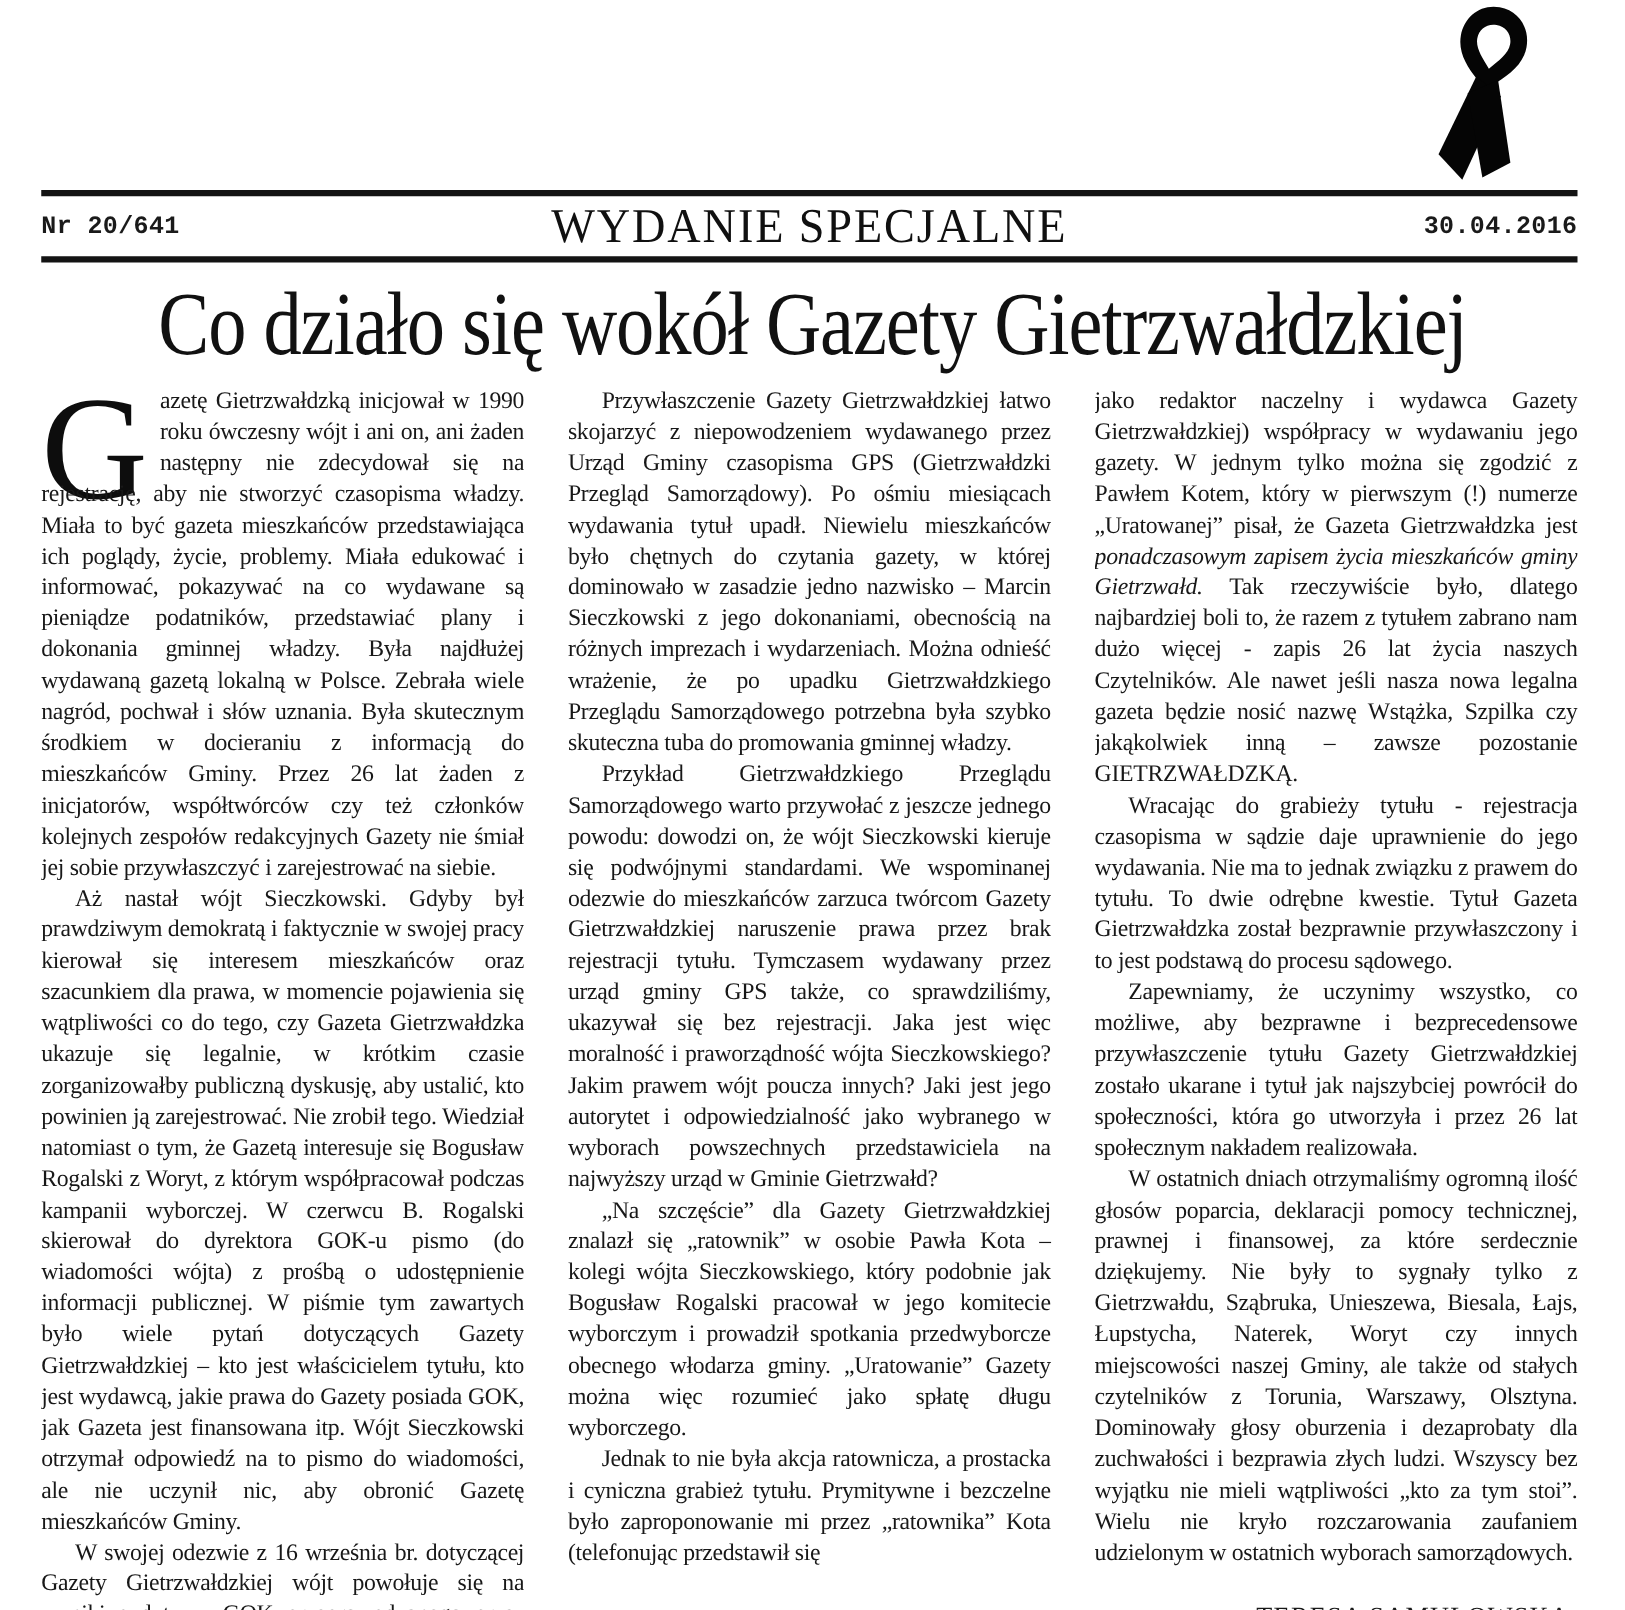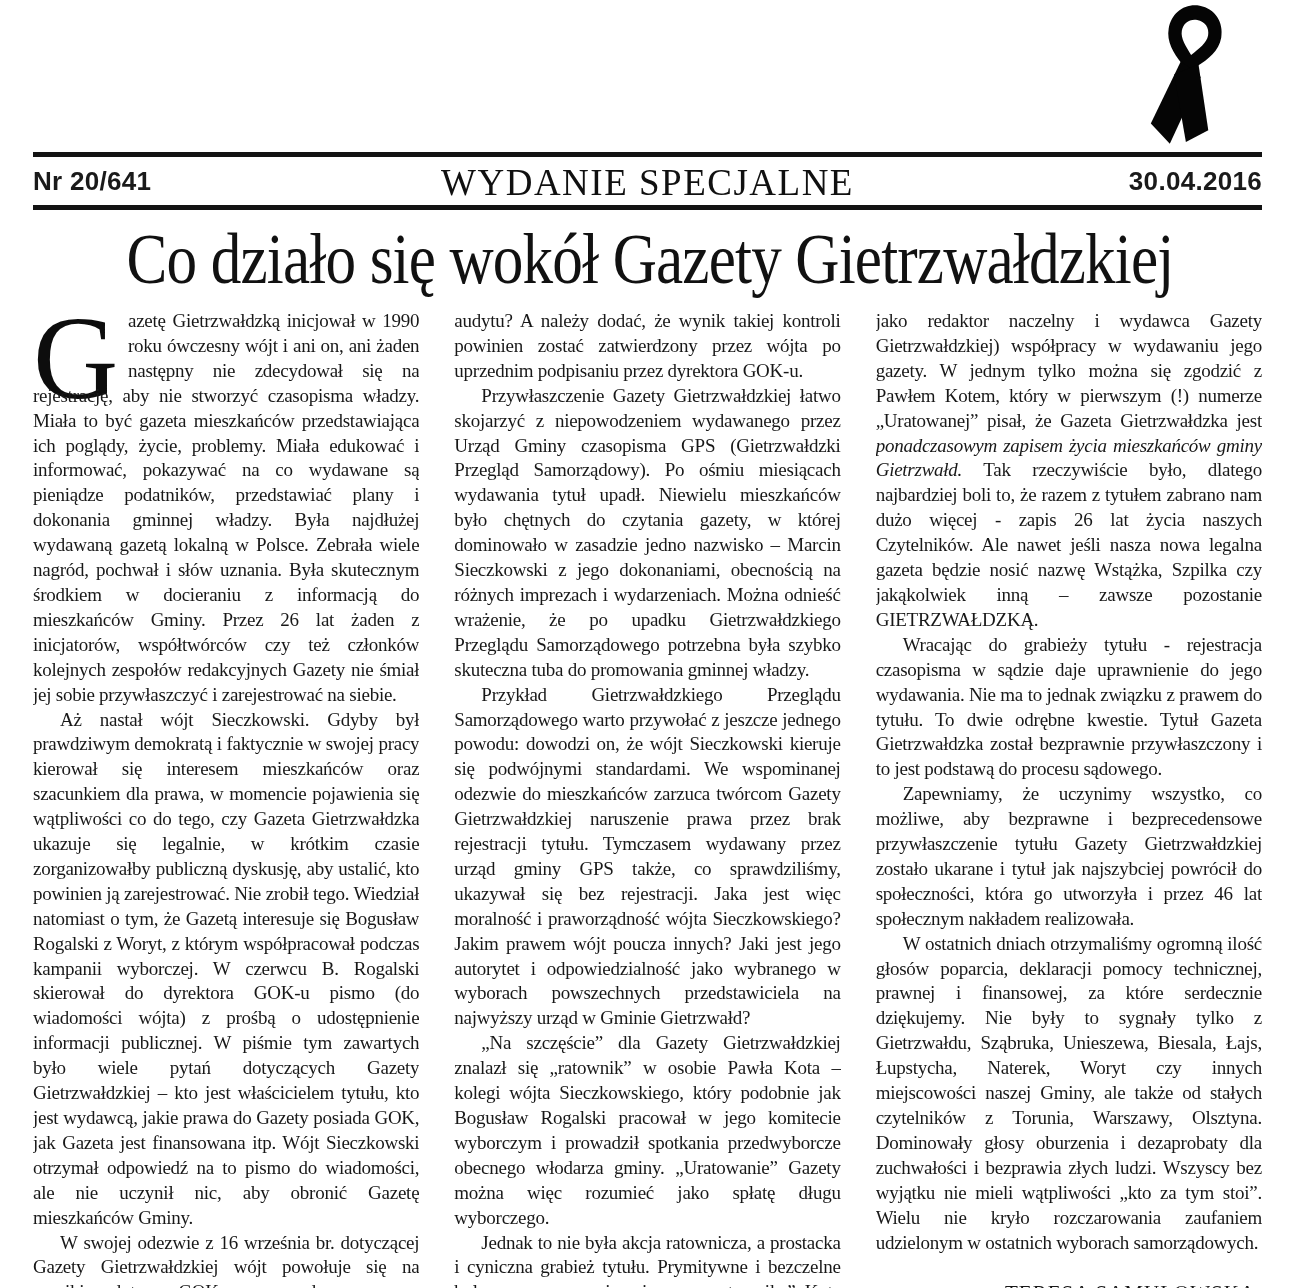--- a/index.html
+++ b/index.html
@@ -20,22 +20,22 @@
     transform-origin:50% 40%;
   }
   
   .masthead{
     position:absolute;left:33px;right:38px;top:152px;height:48px;
     border-top:5px solid #131313;
     border-bottom:5px solid #131313;
     display:flex;align-items:center;justify-content:space-between;
   }
   .issue,.date{
-    font-family:Liberation Sans, sans-serif;
-    font-weight:bold;font-size:26px;letter-spacing:.3px;color:#1a1a1a;
+    font-family:Liberation Mono, monospace;
+    font-weight:bold;font-size:20px;letter-spacing:.3px;color:#1a1a1a;
     white-space:nowrap;z-index:2;
   }
   .edition{
     position:absolute;left:0;right:0;text-align:center;
     font-family:"Liberation Serif",serif;
     font-size:37px;letter-spacing:1.5px;color:#101010;
     transform:scaleY(1.05);
     white-space:nowrap;
   }
   
@@ -99,28 +99,27 @@
 
   <h1 class="headline">Co działo się wokół Gazety Gietrzwałdzkiej</h1>
 
   <div class="columns">
       <div class="col">
         <p class="para noindent"><span class="dropcap">G</span><span>azetę Gietrzwałdzką inicjował w 1990 roku ówczesny wójt i ani on, ani żaden następny nie zdecydował się na rejestrację, aby nie stworzyć czasopisma władzy. Miała to być gazeta mieszkańców przedstawiająca ich poglądy, życie, problemy. Miała edukować i informować, pokazywać na co wydawane są pieniądze podatników, przedstawiać plany i dokonania gminnej władzy. Była najdłużej wydawaną gazetą lokalną w Polsce. Zebrała wiele nagród, pochwał i słów uznania. Była skutecznym środkiem w docieraniu z informacją do mieszkańców Gminy. Przez 26 lat żaden z inicjatorów, współtwórców czy też członków kolejnych zespołów redakcyjnych Gazety nie śmiał jej sobie przywłaszczyć i zarejestrować na siebie.</span></p>
         <p class="para"><span>Aż nastał wójt Sieczkowski. Gdyby był prawdziwym demokratą i faktycznie w swojej pracy kierował się interesem mieszkańców oraz szacunkiem dla prawa, w momencie pojawienia się wątpliwości co do tego, czy Gazeta Gietrzwałdzka ukazuje się legalnie, w krótkim czasie zorganizowałby publiczną dyskusję, aby ustalić, kto powinien ją zarejestrować. Nie zrobił tego. Wiedział natomiast o tym, że Gazetą interesuje się Bogusław Rogalski z Woryt, z którym współpracował podczas kampanii wyborczej. W czerwcu B. Rogalski skierował do dyrektora GOK-u pismo (do wiadomości wójta) z prośbą o udostępnienie informacji publicznej. W piśmie tym zawartych było wiele pytań dotyczących Gazety Gietrzwałdzkiej – kto jest właścicielem tytułu, kto jest wydawcą, jakie prawa do Gazety posiada GOK, jak Gazeta jest finansowana itp. Wójt Sieczkowski otrzymał odpowiedź na to pismo do wiadomości, ale nie uczynił nic, aby obronić Gazetę mieszkańców Gminy.</span></p>
         <p class="para"><span>W swojej odezwie z 16 września br. dotyczącej Gazety Gietrzwałdzkiej wójt powołuje się na wyniki audytu w GOK przeprowadzonego przez zewnętrznego audytora. Tymczasem do 26 września br. nie został złożony żaden protokół pokontrolny. Skąd wójt znał więc wynik</span></p>
       </div>
       <div class="col">
-        <p class="para noindent"><span>audytu? A należy dodać, że wynik takiej kontroli powinien zostać zatwierdzony przez wójta po uprzednim podpisaniu przez dyrektora GOK-u.</span></p>
         <p class="para"><span>Przywłaszczenie Gazety Gietrzwałdzkiej łatwo skojarzyć z niepowodzeniem wydawanego przez Urząd Gminy czasopisma GPS (Gietrzwałdzki Przegląd Samorządowy). Po ośmiu miesiącach wydawania tytuł upadł. Niewielu mieszkańców było chętnych do czytania gazety, w której dominowało w zasadzie jedno nazwisko – Marcin Sieczkowski z jego dokonaniami, obecnością na różnych imprezach i wydarzeniach. Można odnieść wrażenie, że po upadku Gietrzwałdzkiego Przeglądu Samorządowego potrzebna była szybko skuteczna tuba do promowania gminnej władzy.</span></p>
         <p class="para"><span>Przykład Gietrzwałdzkiego Przeglądu Samorządowego warto przywołać z jeszcze jednego powodu: dowodzi on, że wójt Sieczkowski kieruje się podwójnymi standardami. We wspominanej odezwie do mieszkańców zarzuca twórcom Gazety Gietrzwałdzkiej naruszenie prawa przez brak rejestracji tytułu. Tymczasem wydawany przez urząd gminy GPS także, co sprawdziliśmy, ukazywał się bez rejestracji. Jaka jest więc moralność i praworządność wójta Sieczkowskiego? Jakim prawem wójt poucza innych? Jaki jest jego autorytet i odpowiedzialność jako wybranego w wyborach powszechnych przedstawiciela na najwyższy urząd w Gminie Gietrzwałd?</span></p>
         <p class="para"><span>„Na szczęście” dla Gazety Gietrzwałdzkiej znalazł się „ratownik” w osobie Pawła Kota – kolegi wójta Sieczkowskiego, który podobnie jak Bogusław Rogalski pracował w jego komitecie wyborczym i prowadził spotkania przedwyborcze obecnego włodarza gminy. „Uratowanie” Gazety można więc rozumieć jako spłatę długu wyborczego.</span></p>
         <p class="para"><span>Jednak to nie była akcja ratownicza, a prostacka i cyniczna grabież tytułu. Prymitywne i bezczelne było zaproponowanie mi przez „ratownika” Kota (telefonując przedstawił się</span></p>
       </div>
       <div class="col">
         <p class="para noindent"><span>jako redaktor naczelny i wydawca Gazety Gietrzwałdzkiej) współpracy w wydawaniu jego gazety. W jednym tylko można się zgodzić z Pawłem Kotem, który w pierwszym (!) numerze „Uratowanej” pisał, że Gazeta Gietrzwałdzka jest </span><em>ponadczasowym zapisem życia mieszkańców gminy Gietrzwałd.</em><span> Tak rzeczywiście było, dlatego najbardziej boli to, że razem z tytułem zabrano nam dużo więcej - zapis 26 lat życia naszych Czytelników. Ale nawet jeśli nasza nowa legalna gazeta będzie nosić nazwę Wstążka, Szpilka czy jakąkolwiek inną – zawsze pozostanie GIETRZWAŁDZKĄ.</span></p>
         <p class="para"><span>Wracając do grabieży tytułu - rejestracja czasopisma w sądzie daje uprawnienie do jego wydawania. Nie ma to jednak związku z prawem do tytułu. To dwie odrębne kwestie. Tytuł Gazeta Gietrzwałdzka został bezprawnie przywłaszczony i to jest podstawą do procesu sądowego.</span></p>
-        <p class="para"><span>Zapewniamy, że uczynimy wszystko, co możliwe, aby bezprawne i bezprecedensowe przywłaszczenie tytułu Gazety Gietrzwałdzkiej zostało ukarane i tytuł jak najszybciej powrócił do społeczności, która go utworzyła i przez 46 lat społecznym nakładem realizowała.</span></p>
+        <p class="para"><span>Zapewniamy, że uczynimy wszystko, co możliwe, aby bezprawne i bezprecedensowe przywłaszczenie tytułu Gazety Gietrzwałdzkiej zostało ukarane i tytuł jak najszybciej powrócił do społeczności, która go utworzyła i przez 26 lat społecznym nakładem realizowała.</span></p>
         <p class="para"><span>W ostatnich dniach otrzymaliśmy ogromną ilość głosów poparcia, deklaracji pomocy technicznej, prawnej i finansowej, za które serdecznie dziękujemy. Nie były to sygnały tylko z Gietrzwałdu, Sząbruka, Unieszewa, Biesala, Łajs, Łupstycha, Naterek, Woryt czy innych miejscowości naszej Gminy, ale także od stałych czytelników z Torunia, Warszawy, Olsztyna. Dominowały głosy oburzenia i dezaprobaty dla zuchwałości i bezprawia złych ludzi. Wszyscy bez wyjątku nie mieli wątpliwości „kto za tym stoi”. Wielu nie kryło rozczarowania zaufaniem udzielonym w ostatnich wyborach samorządowych.</span></p>
         <div class="byline">TERESA SAMULOWSKA</div>
       </div>
     </div>
 
 </div>
 
 </body></html>

